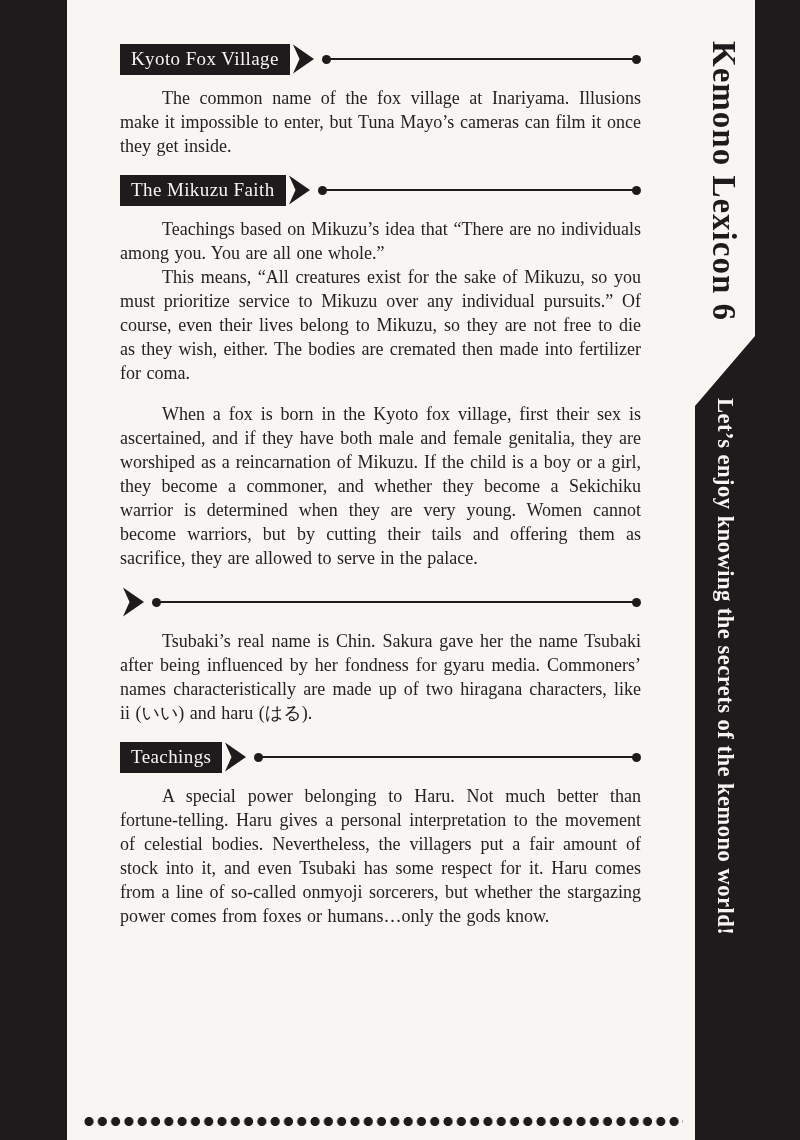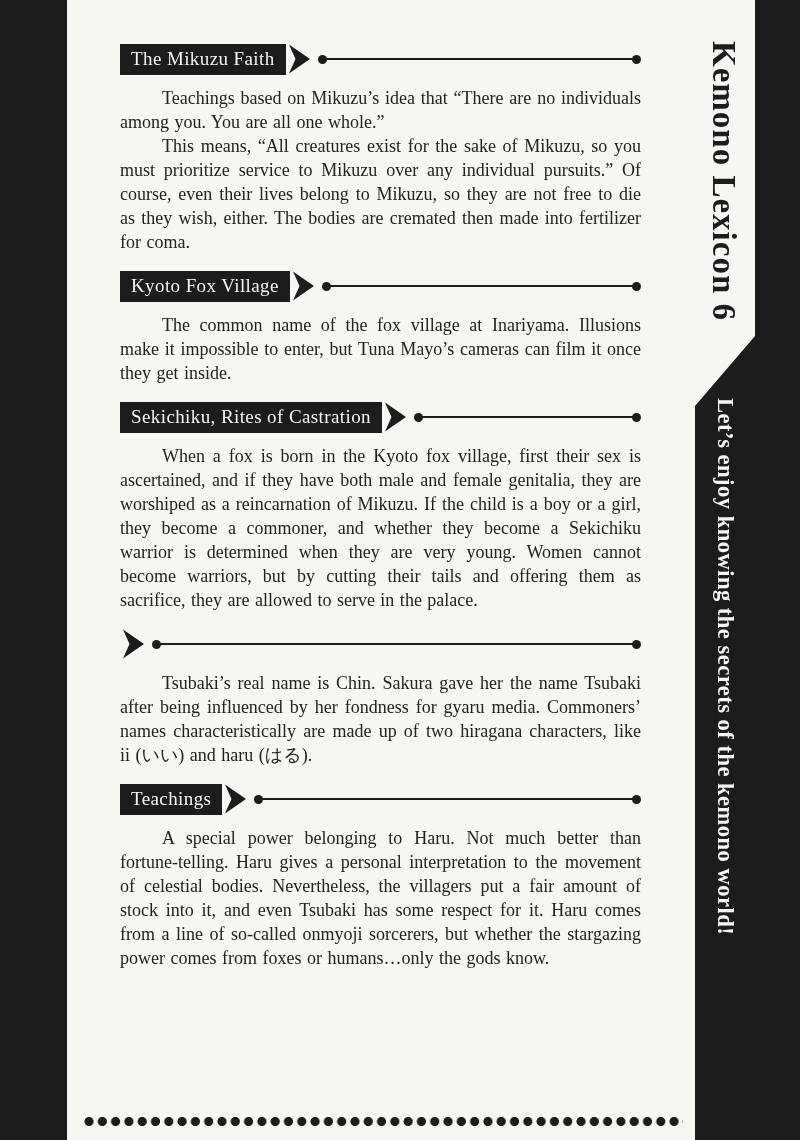--- a/index.html
+++ b/index.html
@@ -105,65 +105,54 @@
   <div class="bar-left"></div>
   <div class="bar-right"></div>
 
   <div class="spine-title">Kemono Lexicon 6</div>
 
   <div class="spine-tagline">Let’s enjoy knowing the secrets of the kemono world!</div>
 
   <main class="content" id="sections">
   <section class="section">
     <div class="sec-header">
+      <span class="sec-label">Kyoto Fox Village</span>
+      <svg class="sec-arrow" width="21" height="32" viewBox="0 0 21 32" aria-hidden="true">
+        <polygon points="0,1.5 21,16 0,30.5 6.5,16" fill="#1d1b1b"></polygon>
+      </svg>
+      <span class="leader">
+        <i class="dot"></i>
+        <i class="line"></i>
+        <i class="dot"></i>
+      </span>
+    </div>
+    <div class="paras">
+          <p>The common name of the fox village at Inariyama. Illusions make it impossible to enter, but Tuna Mayo’s cameras can film it once they get inside.</p>
+        </div>
+  </section>
+
+  <section class="section">
+    <div class="sec-header">
       <span class="sec-label">The Mikuzu Faith</span>
       <svg class="sec-arrow" width="21" height="32" viewBox="0 0 21 32" aria-hidden="true">
         <polygon points="0,1.5 21,16 0,30.5 6.5,16" fill="#1d1b1b"></polygon>
       </svg>
       <span class="leader">
         <i class="dot"></i>
         <i class="line"></i>
         <i class="dot"></i>
       </span>
     </div>
     <div class="paras">
           <p>Teachings based on Mikuzu’s idea that “There are no individuals among you. You are all one whole.”</p>
           <p>This means, “All creatures exist for the sake of Mikuzu, so you must prioritize service to Mikuzu over any individual pursuits.” Of course, even their lives belong to Mikuzu, so they are not free to die as they wish, either. The bodies are cremated then made into fertilizer for coma.</p>
         </div>
   </section>
 
   <section class="section">
-    <div class="sec-header">
-      <span class="sec-label">Kyoto Fox Village</span>
-      <svg class="sec-arrow" width="21" height="32" viewBox="0 0 21 32" aria-hidden="true">
-        <polygon points="0,1.5 21,16 0,30.5 6.5,16" fill="#1d1b1b"></polygon>
-      </svg>
-      <span class="leader">
-        <i class="dot"></i>
-        <i class="line"></i>
-        <i class="dot"></i>
-      </span>
-    </div>
-    <div class="paras">
-          <p>The common name of the fox village at Inariyama. Illusions make it impossible to enter, but Tuna Mayo’s cameras can film it once they get inside.</p>
-        </div>
-  </section>
-
-  <section class="section">
-    <div class="sec-header">
-      <span class="sec-label">Sekichiku, Rites of Castration</span>
-      <svg class="sec-arrow" width="21" height="32" viewBox="0 0 21 32" aria-hidden="true">
-        <polygon points="0,1.5 21,16 0,30.5 6.5,16" fill="#1d1b1b"></polygon>
-      </svg>
-      <span class="leader">
-        <i class="dot"></i>
-        <i class="line"></i>
-        <i class="dot"></i>
-      </span>
-    </div>
     <div class="paras">
           <p>When a fox is born in the Kyoto fox village, first their sex is ascertained, and if they have both male and female genitalia, they are worshiped as a reincarnation of Mikuzu. If the child is a boy or a girl, they become a commoner, and whether they become a Sekichiku warrior is determined when they are very young. Women cannot become warriors, but by cutting their tails and offering them as sacrifice, they are allowed to serve in the palace.</p>
         </div>
   </section>
 
   <section class="section">
     <div class="sec-header">
       <svg class="sec-arrow" width="21" height="32" viewBox="0 0 21 32" aria-hidden="true">
         <polygon points="0,1.5 21,16 0,30.5 6.5,16" fill="#1d1b1b"></polygon>
       </svg>

